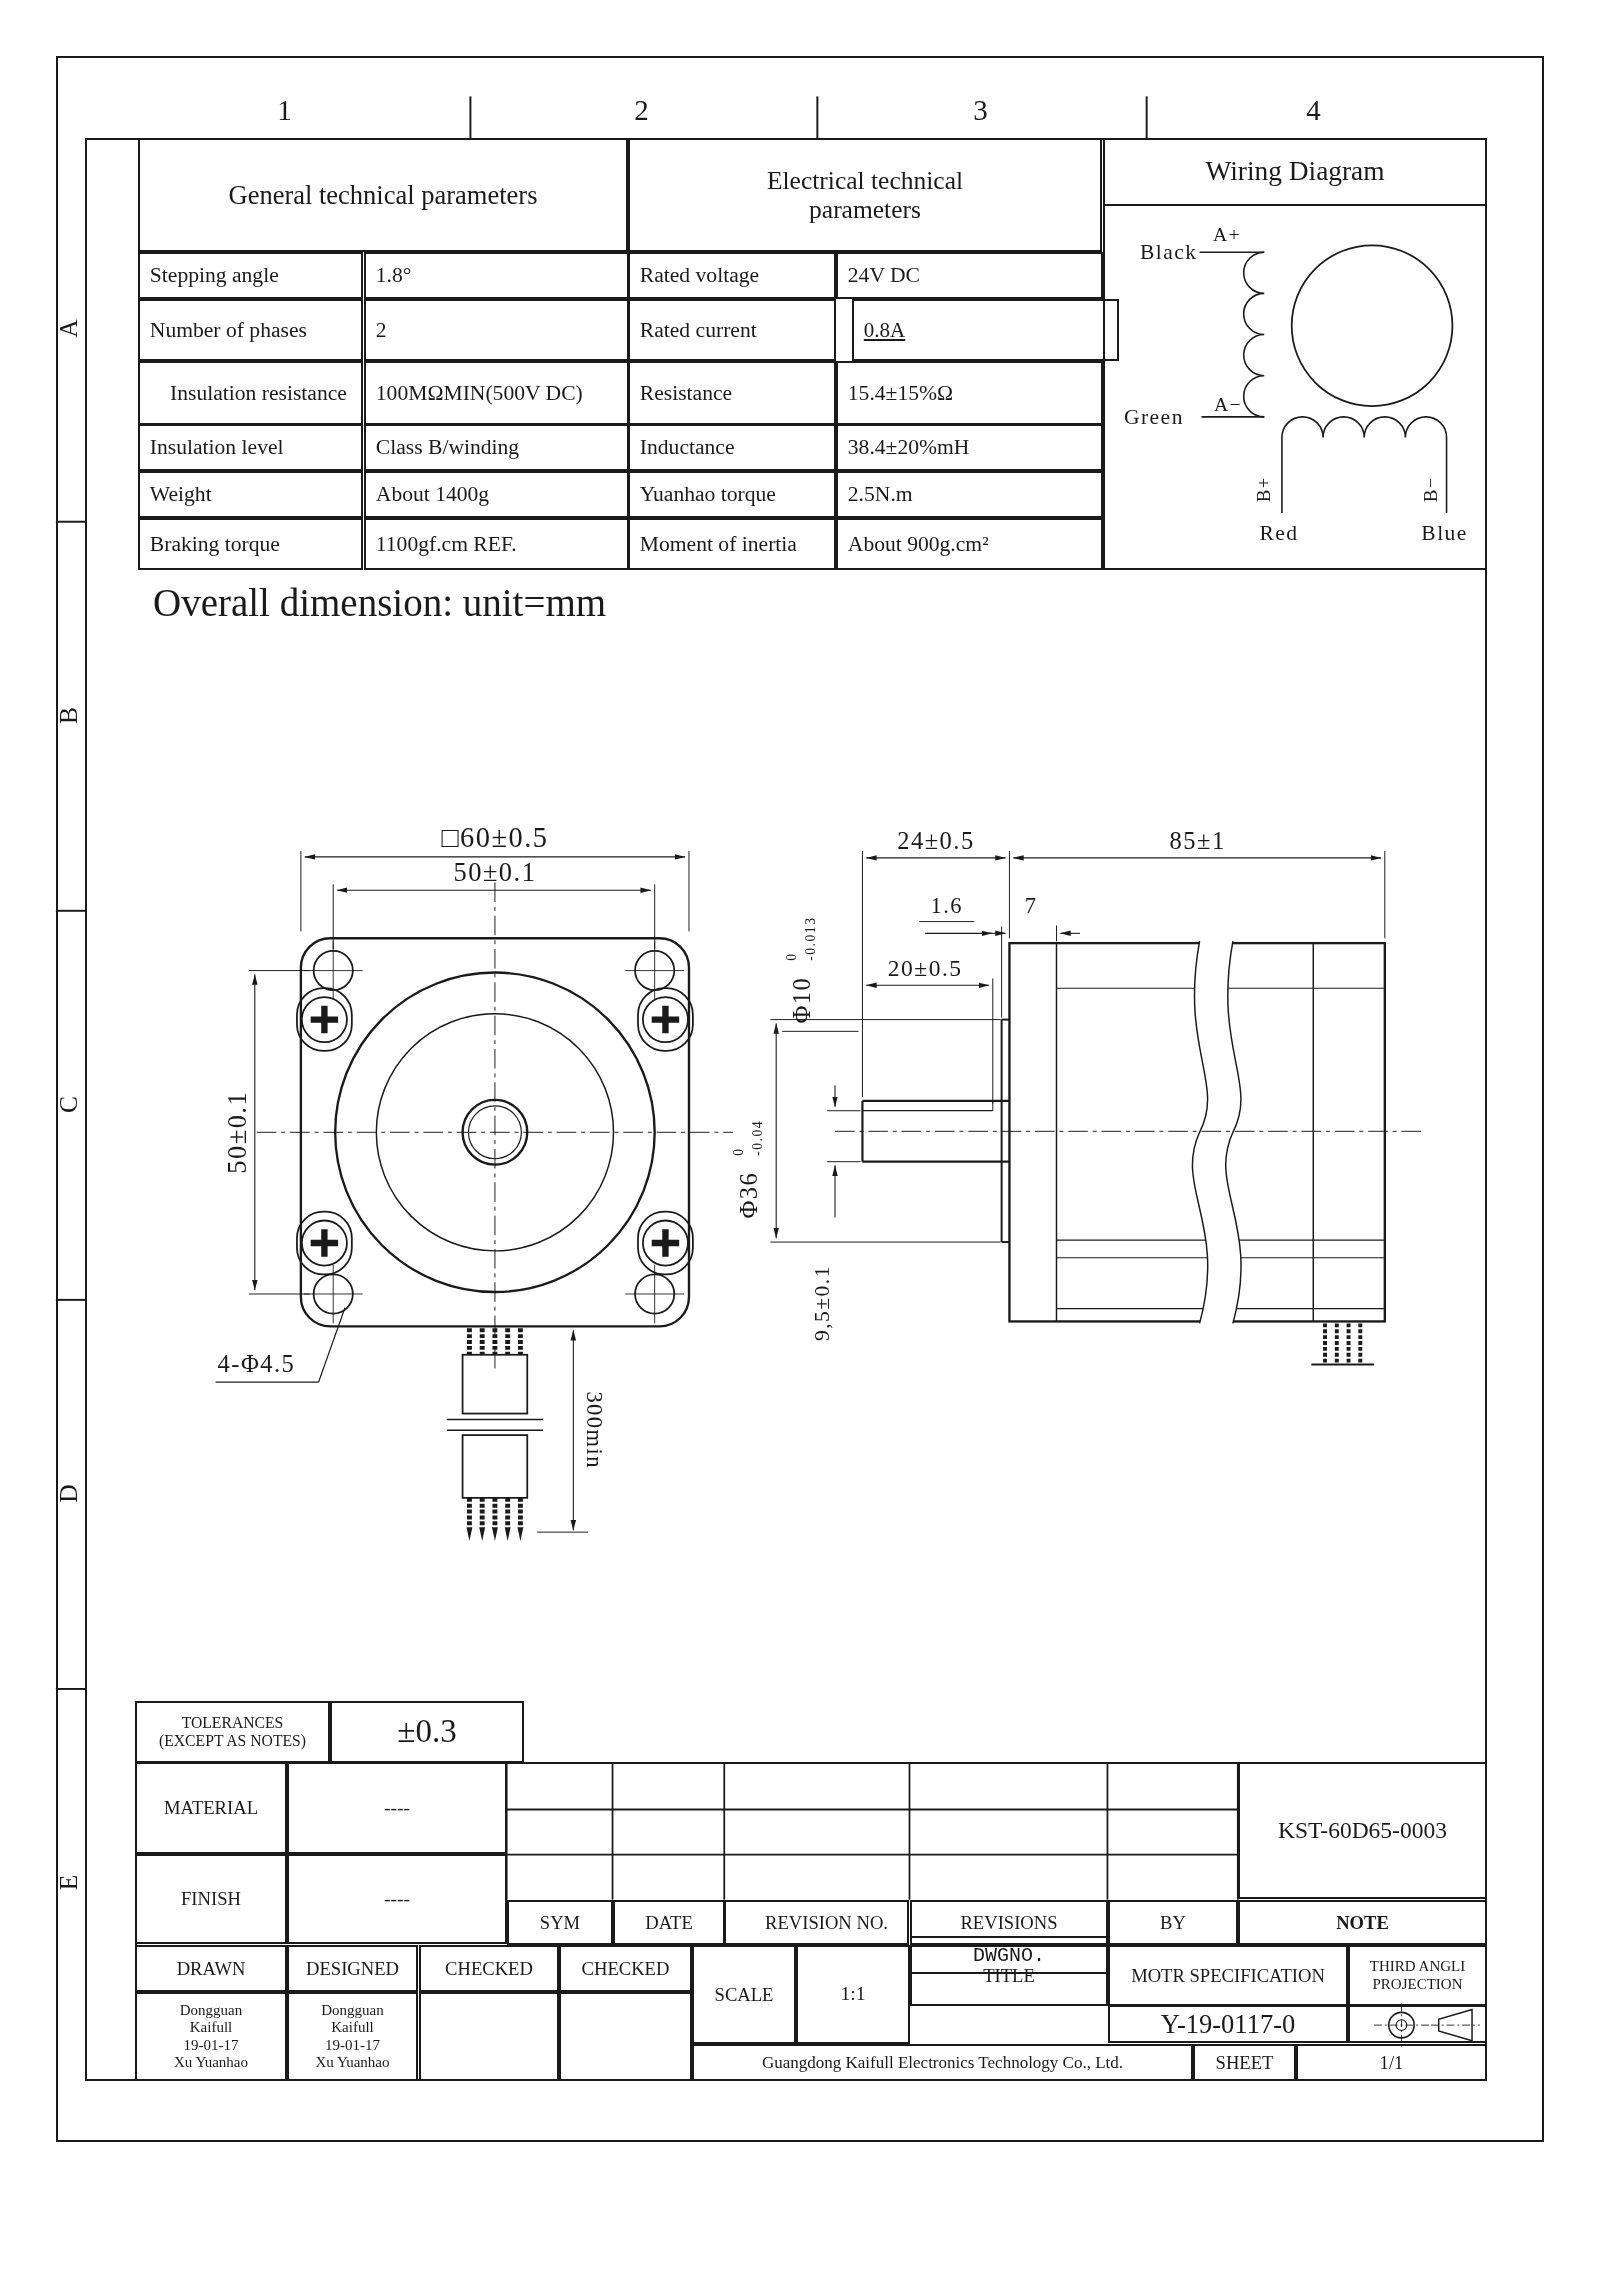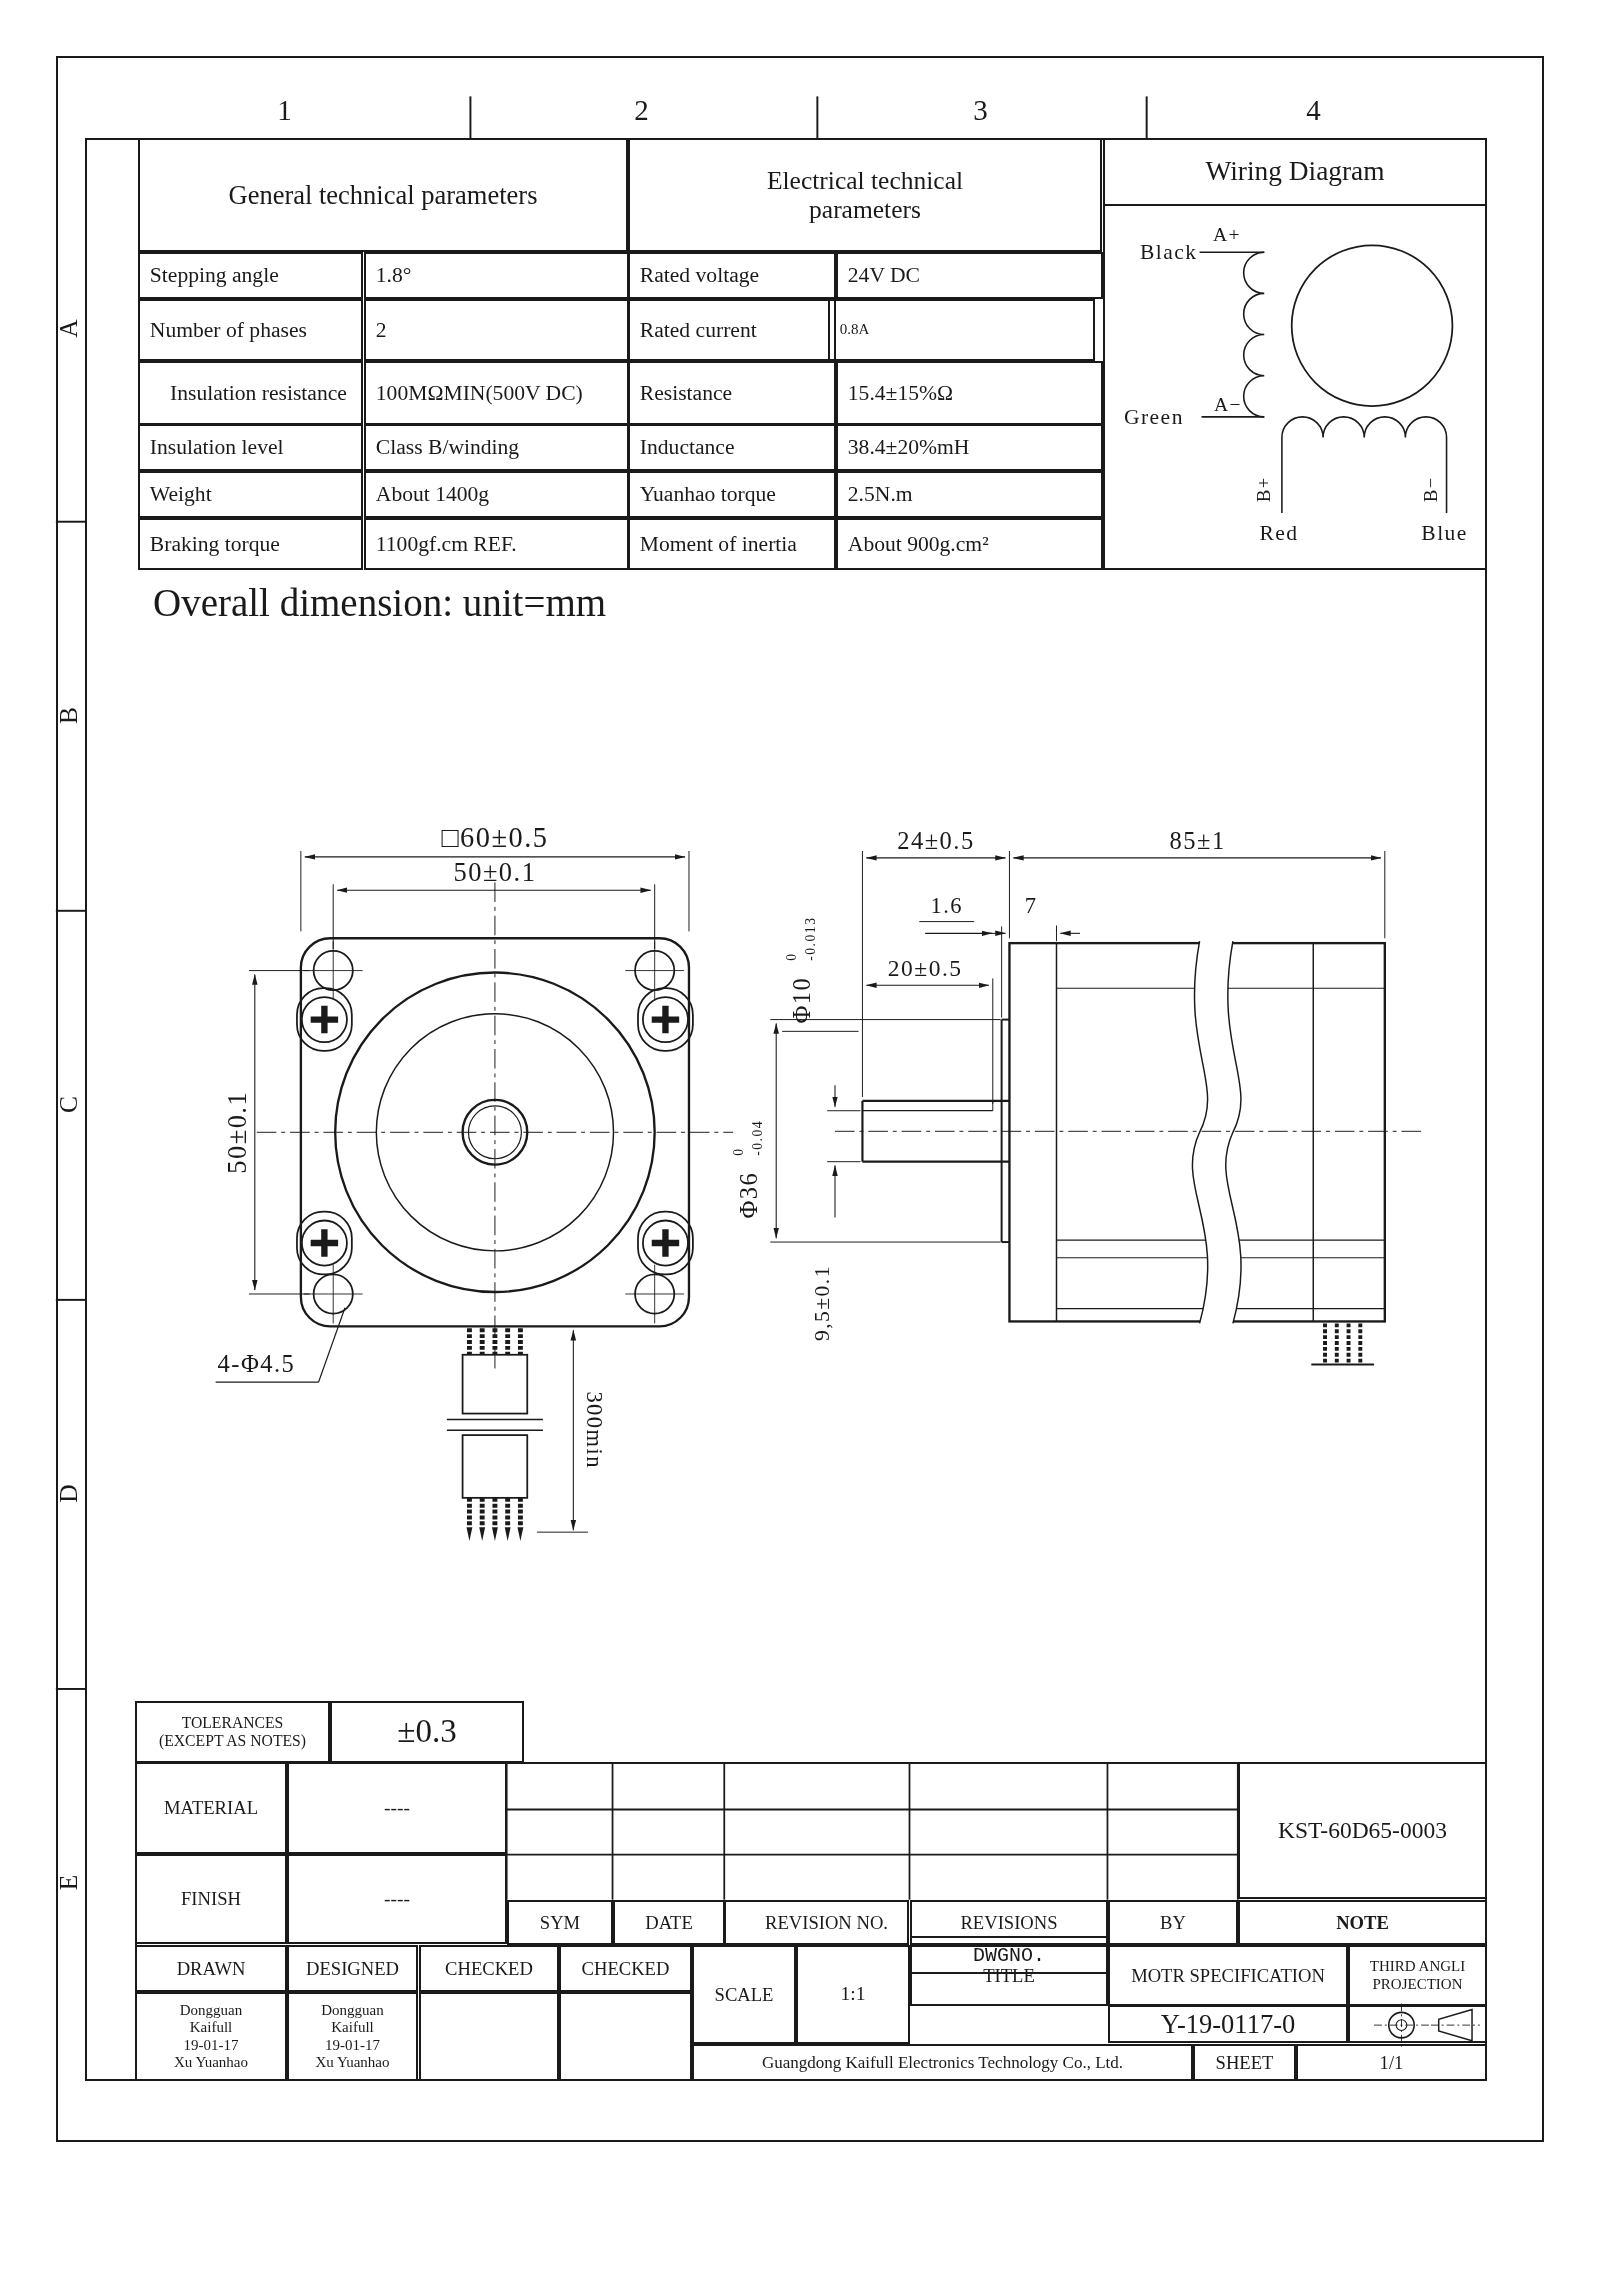--- a/index.html
+++ b/index.html
@@ -47,21 +47,21 @@
 <div class="cell left" style="left:138px;top:518px;width:225px;height:52px;font-size:21.6px;">Braking torque</div>
 <div class="cell left" style="left:364px;top:518px;width:265px;height:52px;font-size:21.6px;">1100gf.cm REF.</div>
 
 <div class="cell stack" style="left:628px;top:138px;width:474px;height:114px;font-size:25.5px;">
   <div class="nob">Electrical technical</div>
   <div class="nob">parameters</div>
 </div>
 <div class="cell left" style="left:628px;top:252px;width:208px;height:47px;font-size:21.6px;">Rated voltage</div>
 <div class="cell left" style="left:836px;top:252px;width:267px;height:47px;font-size:21.6px;">24V DC</div>
 <div class="cell left" style="left:628px;top:299px;width:208px;height:62px;font-size:21.6px;">Rated current</div>
-<div class="cell left" style="left:828px;top:299px;width:267px;height:62px;font-size:15px;">0.8A</div>
+<div class="cell left" style="left:852px;top:299px;width:267px;height:62px;font-size:21px;text-decoration:underline;">0.8A</div>
 <div class="cell left" style="left:628px;top:361px;width:208px;height:64px;font-size:21.6px;">Resistance</div>
 <div class="cell left" style="left:836px;top:361px;width:267px;height:64px;font-size:21.6px;">15.4±15%Ω</div>
 <div class="cell left" style="left:628px;top:424px;width:208px;height:47px;font-size:21.6px;">Inductance</div>
 <div class="cell left" style="left:836px;top:424px;width:267px;height:47px;font-size:21.6px;">38.4±20%mH</div>
 <div class="cell left" style="left:628px;top:471px;width:208px;height:47px;font-size:21.6px;">Yuanhao torque</div>
 <div class="cell left" style="left:836px;top:471px;width:267px;height:47px;font-size:21.6px;">2.5N.m</div>
 <div class="cell left" style="left:628px;top:518px;width:208px;height:52px;font-size:21.6px;">Moment of inertia</div>
 <div class="cell left" style="left:836px;top:518px;width:267px;height:52px;font-size:21.6px;">About 900g.cm²</div>
 
 <div class="cell" style="left:1103px;top:138px;width:384px;height:432px;"></div>

